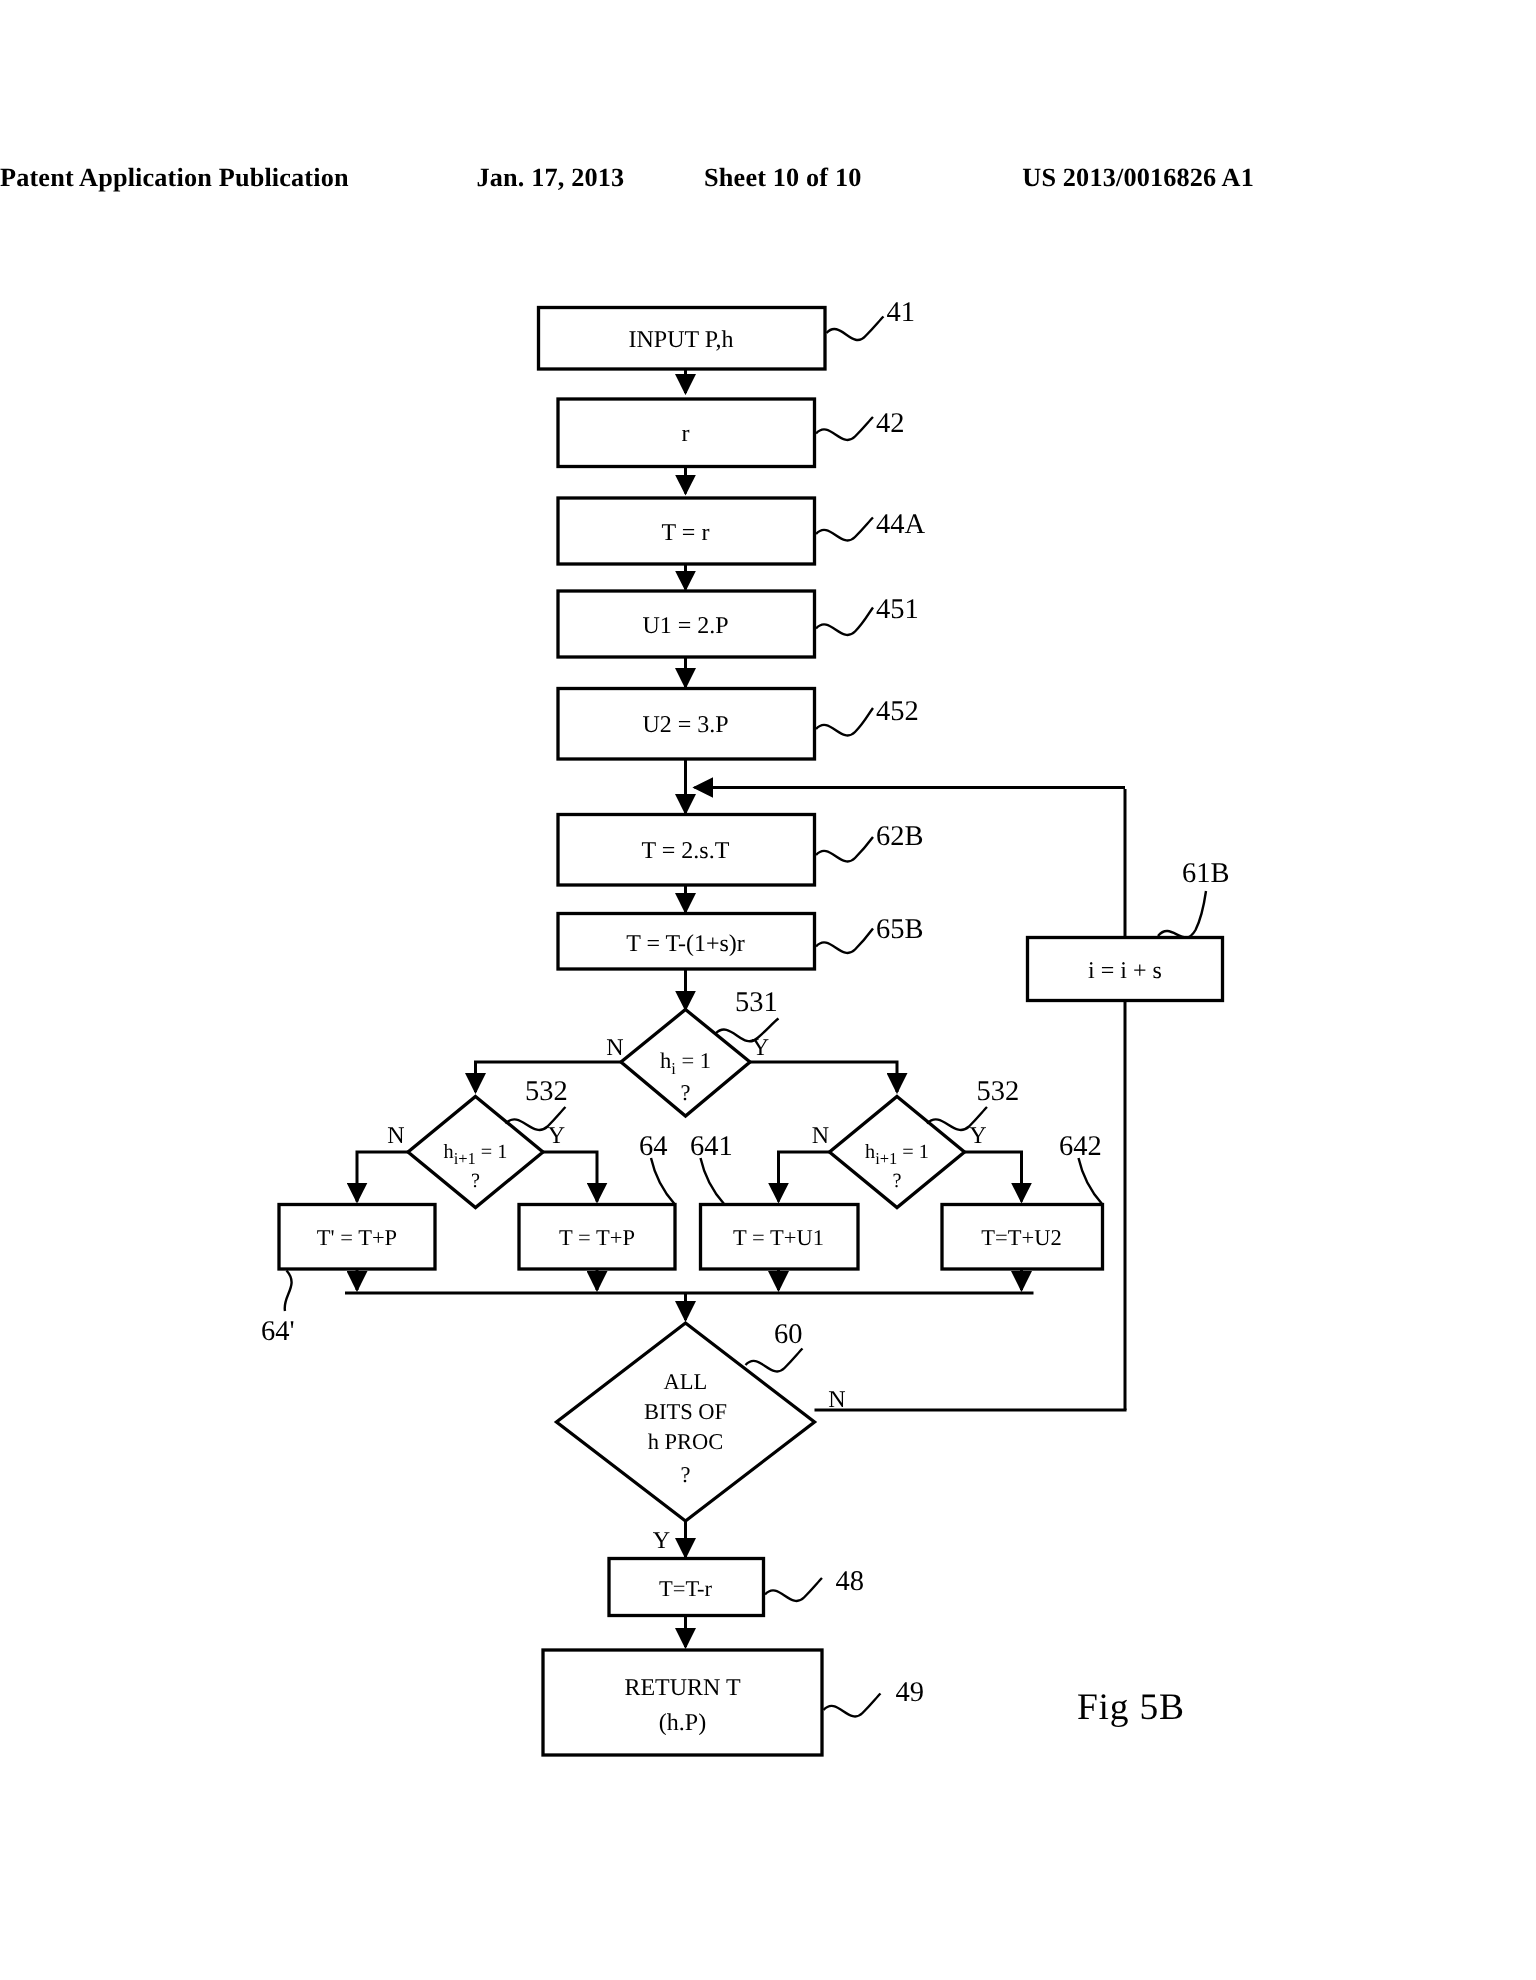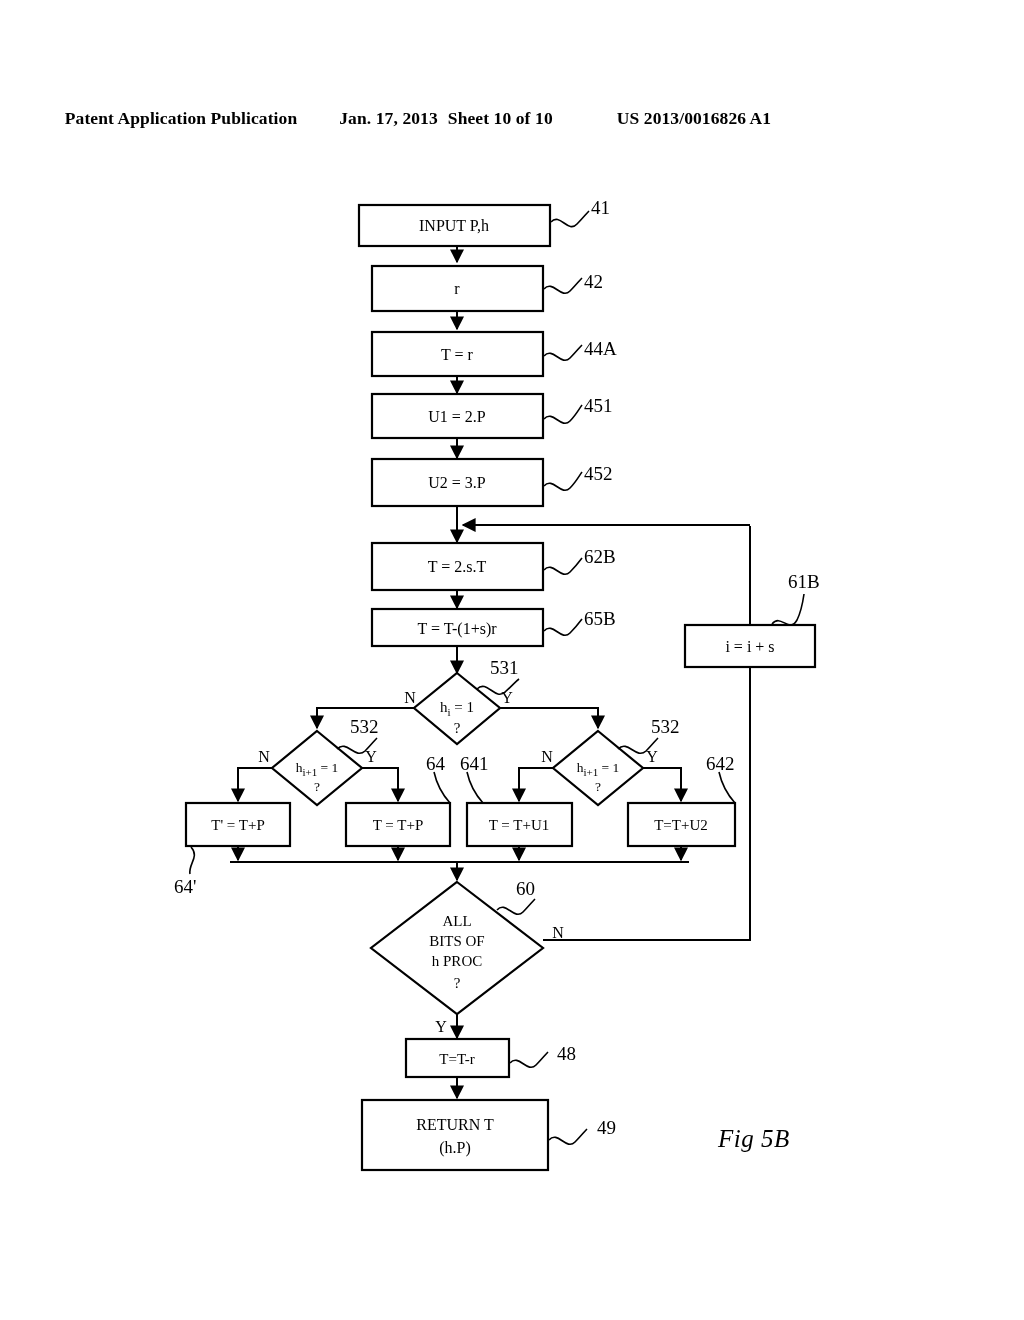--- a/index.html
+++ b/index.html
@@ -22,42 +22,41 @@
     height: 1320px;
   }
   
   #header {
     position: absolute;
     left: 0;
     top: 88px;
     width: 836px;
     height: 26px;
     display: flex;
-    justify-content: center;
+    justify-content: space-between;
     align-items: baseline;
     font-family: "Liberation Serif", serif;
     font-weight: bold;
     font-size: 17.5px;
     letter-spacing: 0.1px;
     white-space: nowrap;
   }
   #header .h-pub { }
   #header .h-date { margin-left: 42px; margin-top: 20px; }
   #header .h-sheet { margin-left: 10px; }
   #header .h-num { margin-left: 64px; }
 
   
   #fig-caption {
     position: absolute;
     left: 718px;
     top: 1125px;
     font-size: 25px;
     font-family: "Liberation Serif", serif;
     letter-spacing: 0.5px;
-    font-style: italic;
   }
 
   
   svg#flow {
     position: absolute;
     left: 0;
     top: 0;
     width: 1024px;
     height: 1320px;
   }

